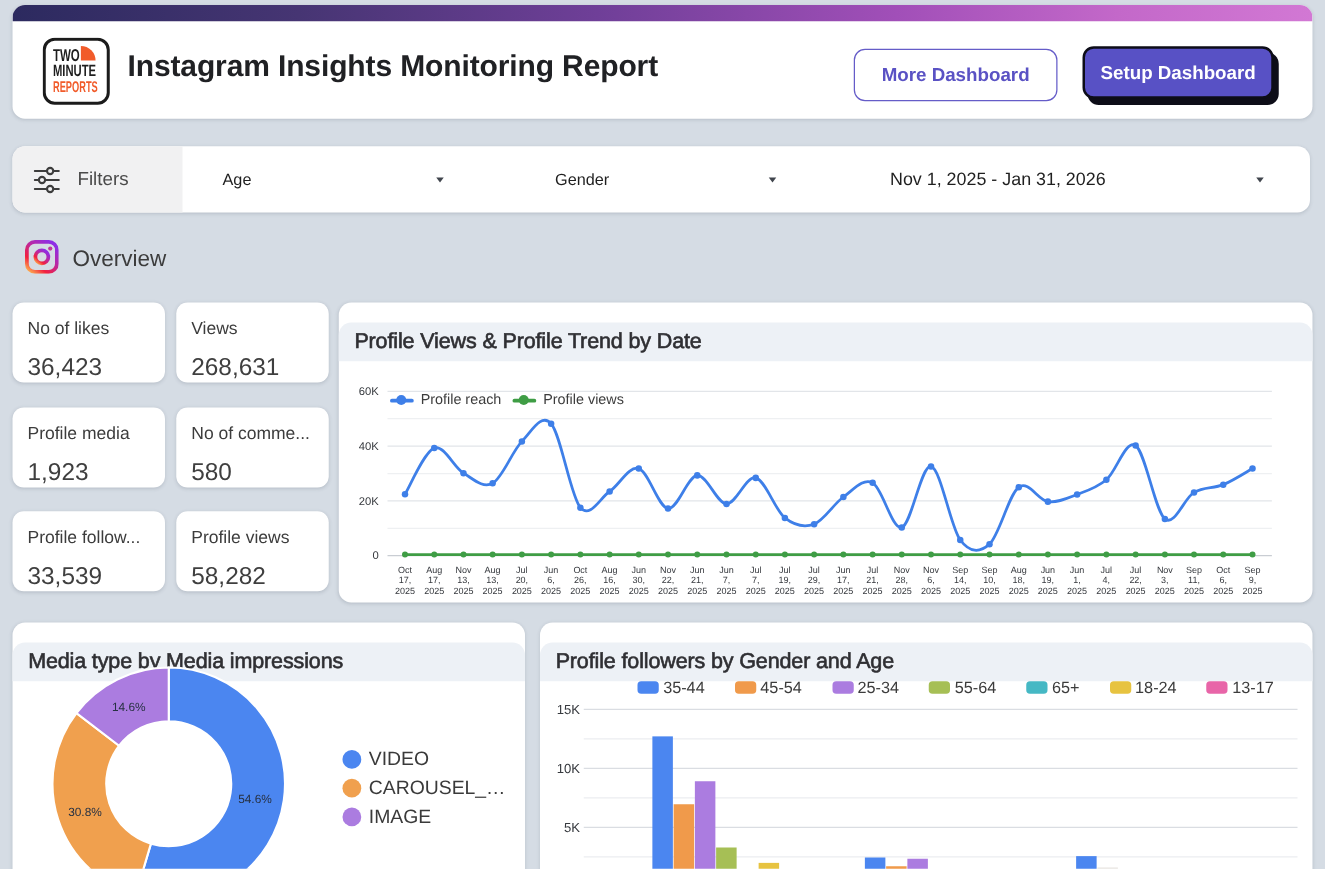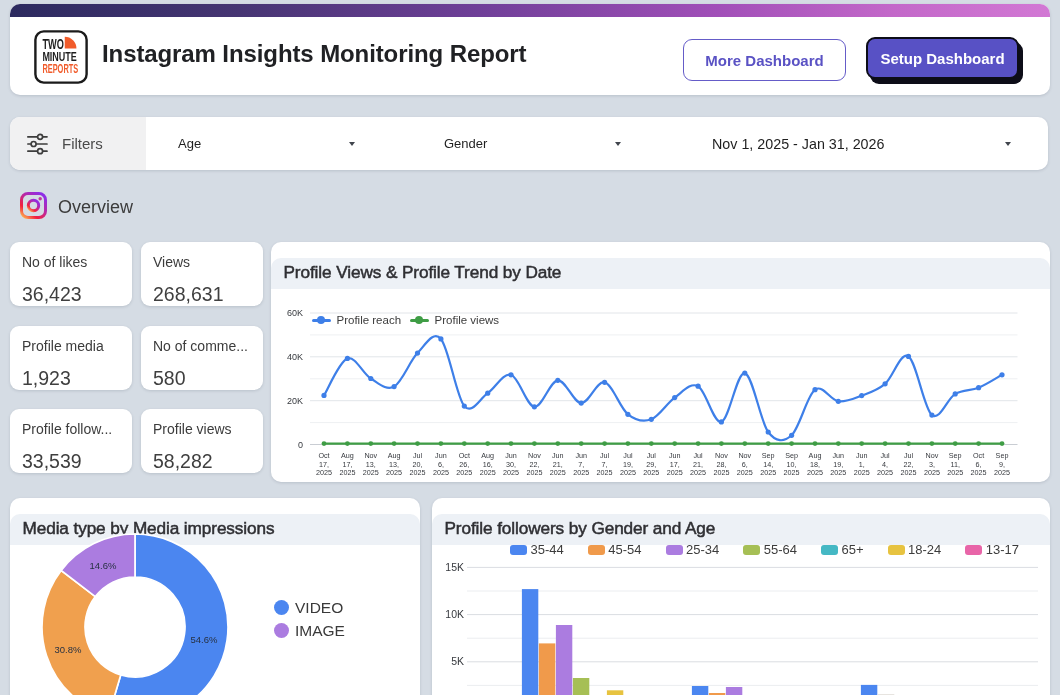--- a/index.html
+++ b/index.html
@@ -239,20 +239,21 @@
 <svg class="abs" style="left:0;top:532px" width="440" height="163" viewBox="0 532 440 163">
 <path d="M135.00 534.00 A93.0 93.0 0 1 1 108.49 716.14 L120.75 674.93 A50.0 50.0 0 1 0 135.00 577.00 Z" fill="#4b86f0" stroke="#fff" stroke-width="1.7"></path>
     <path d="M108.49 716.14 A93.0 93.0 0 0 1 61.16 570.46 L95.30 596.60 A50.0 50.0 0 0 0 120.75 674.93 Z" fill="#f0a04e" stroke="#fff" stroke-width="1.7"></path>
     <path d="M61.16 570.46 A93.0 93.0 0 0 1 135.00 534.00 L135.00 577.00 A50.0 50.0 0 0 0 95.30 596.60 Z" fill="#ab7ce0" stroke="#fff" stroke-width="1.7"></path>
 <text x="204" y="642.5" class="dl">54.6%</text>
 <text x="68" y="653" class="dl">30.8%</text>
 <text x="103" y="569" class="dl">14.6%</text>
 </svg>
 <div class="dleg">
   <div class="dli"><span class="dot" style="background:#4b86f0"></span>VIDEO</div>
+  <div class="dli"><span class="dot" style="background:#f0a04e"></span>CAROUSEL_…</div>
   <div class="dli"><span class="dot" style="background:#ab7ce0"></span>IMAGE</div>
 </div>
 
 <div class="card barcard">
     <div class="strip">Profile followers by Gender and Age</div>
   </div>
 <div class="bleg">
     <span class="bli"><span class="sw" style="background:#4b86f0"></span>35-44</span>
     <span class="bli"><span class="sw" style="background:#f09a4b"></span>45-54</span>
     <span class="bli"><span class="sw" style="background:#ab7ce0"></span>25-34</span>

